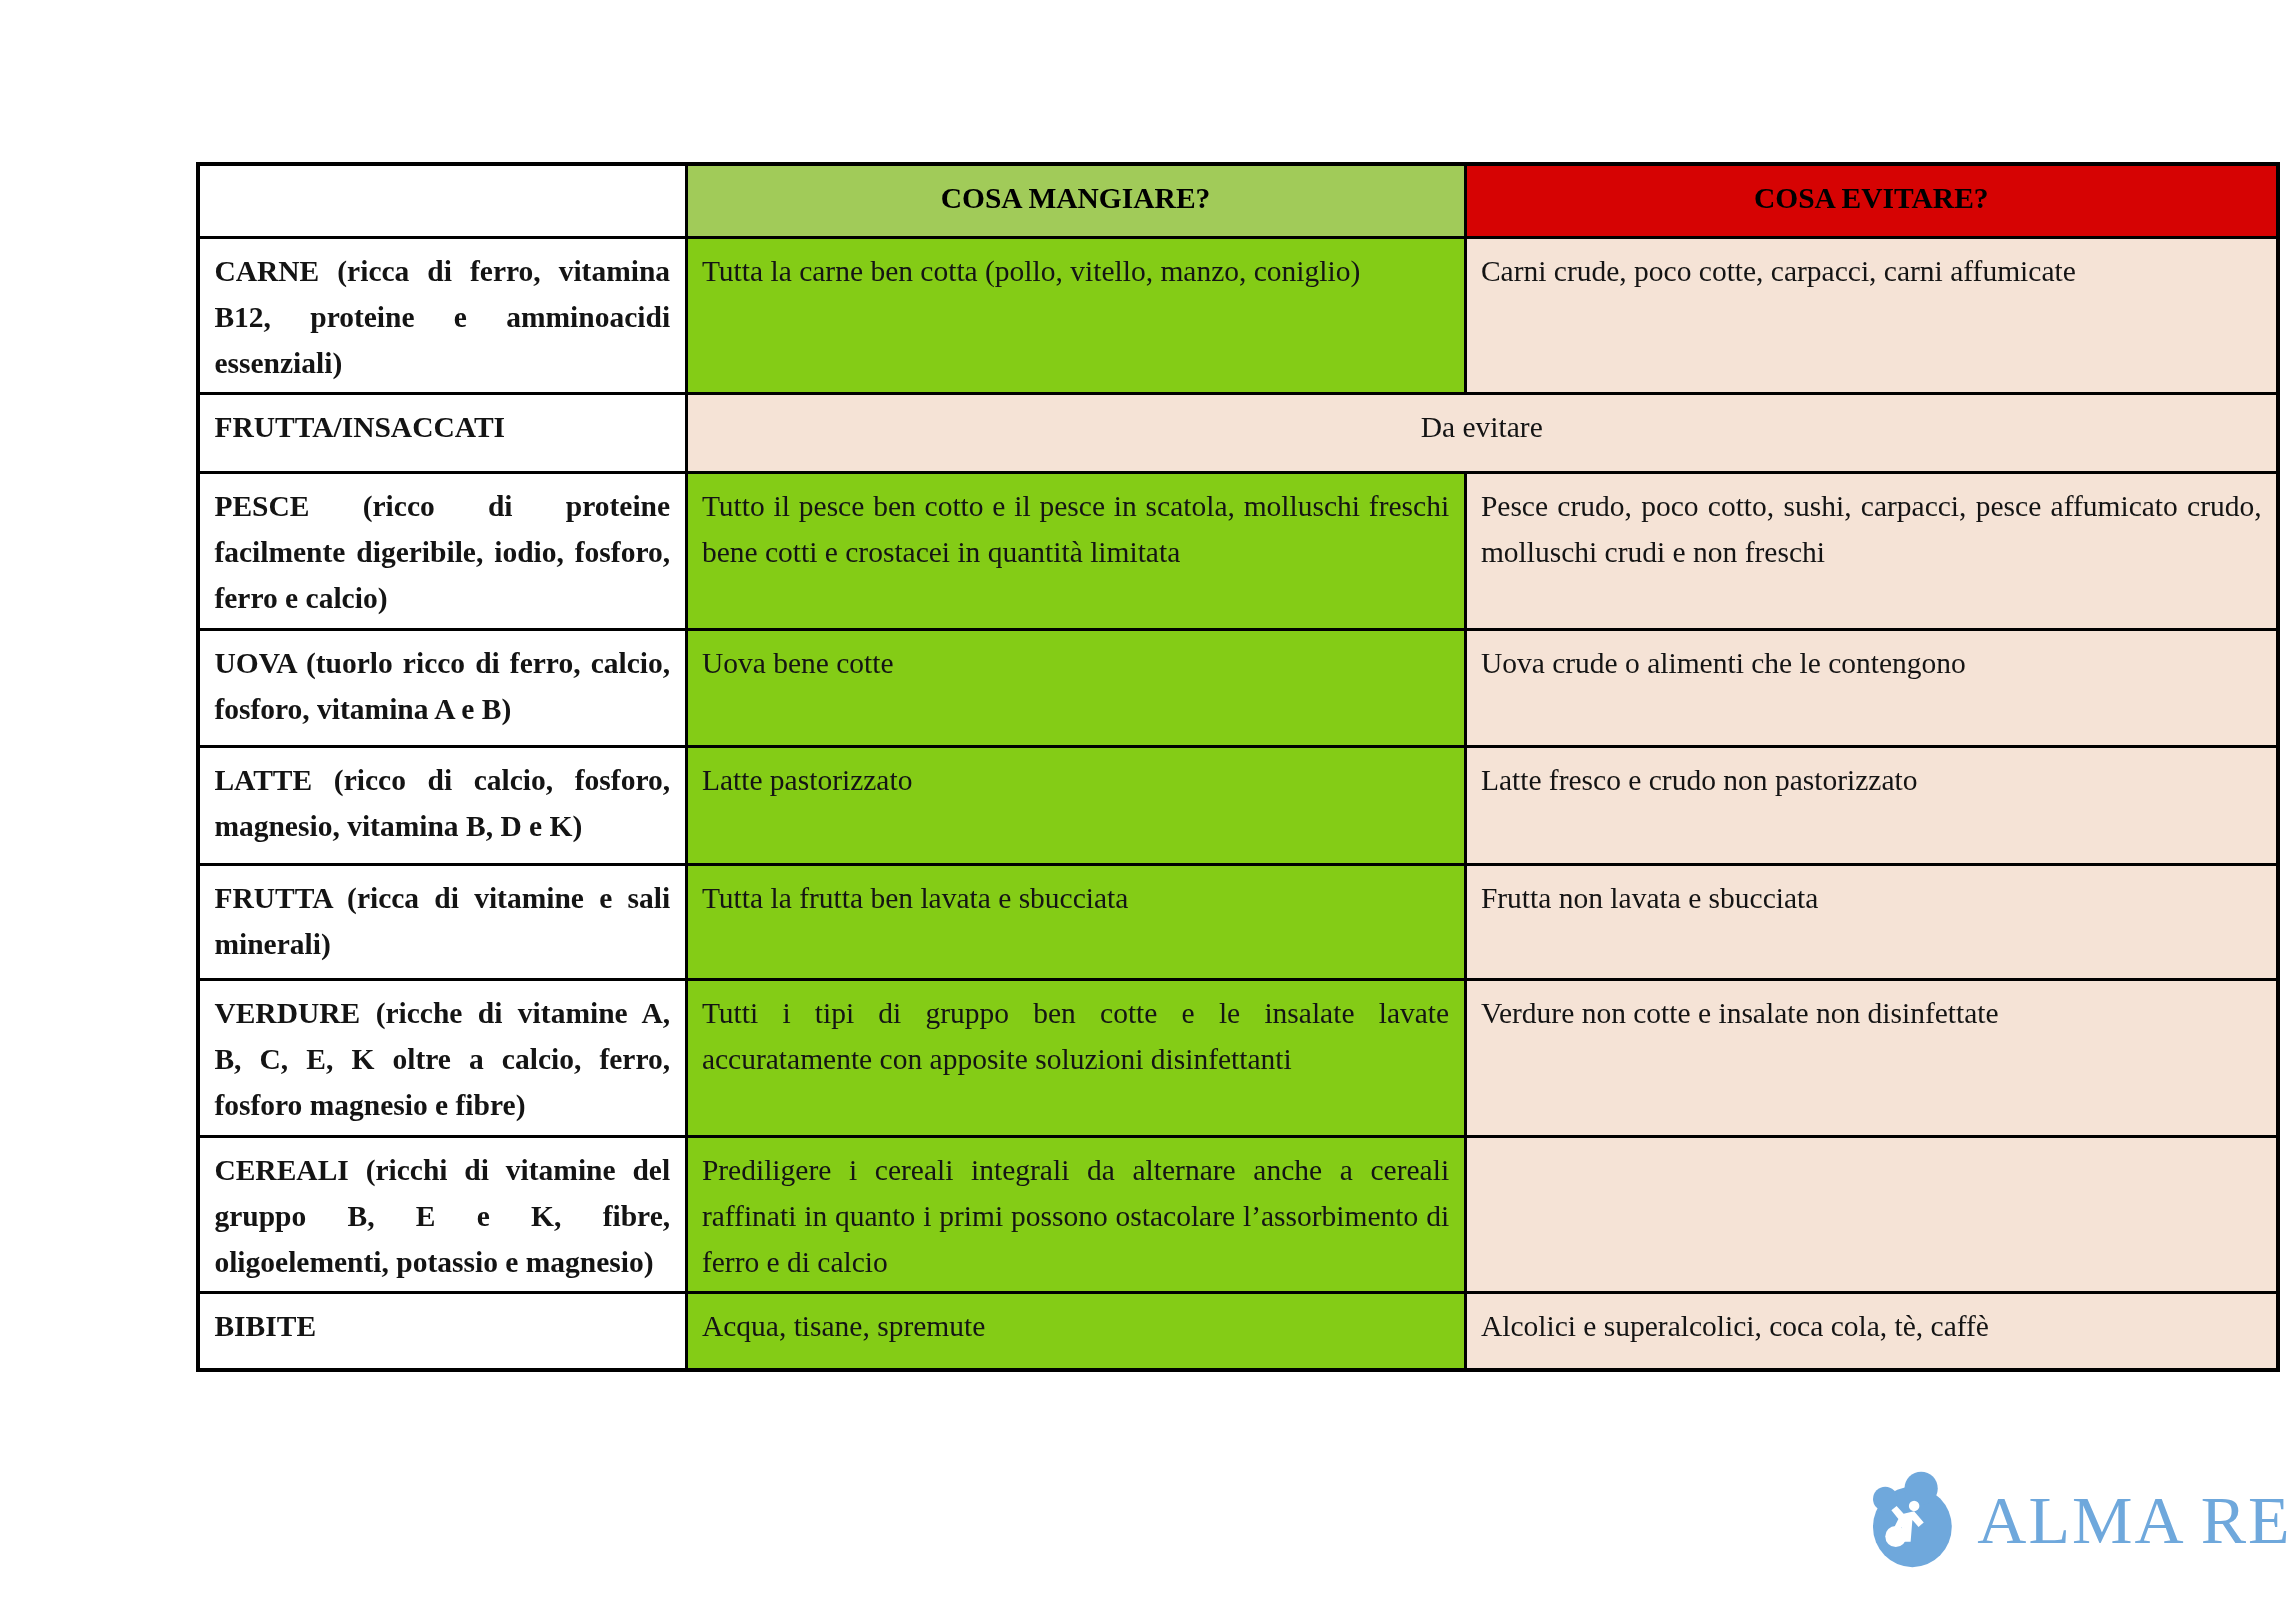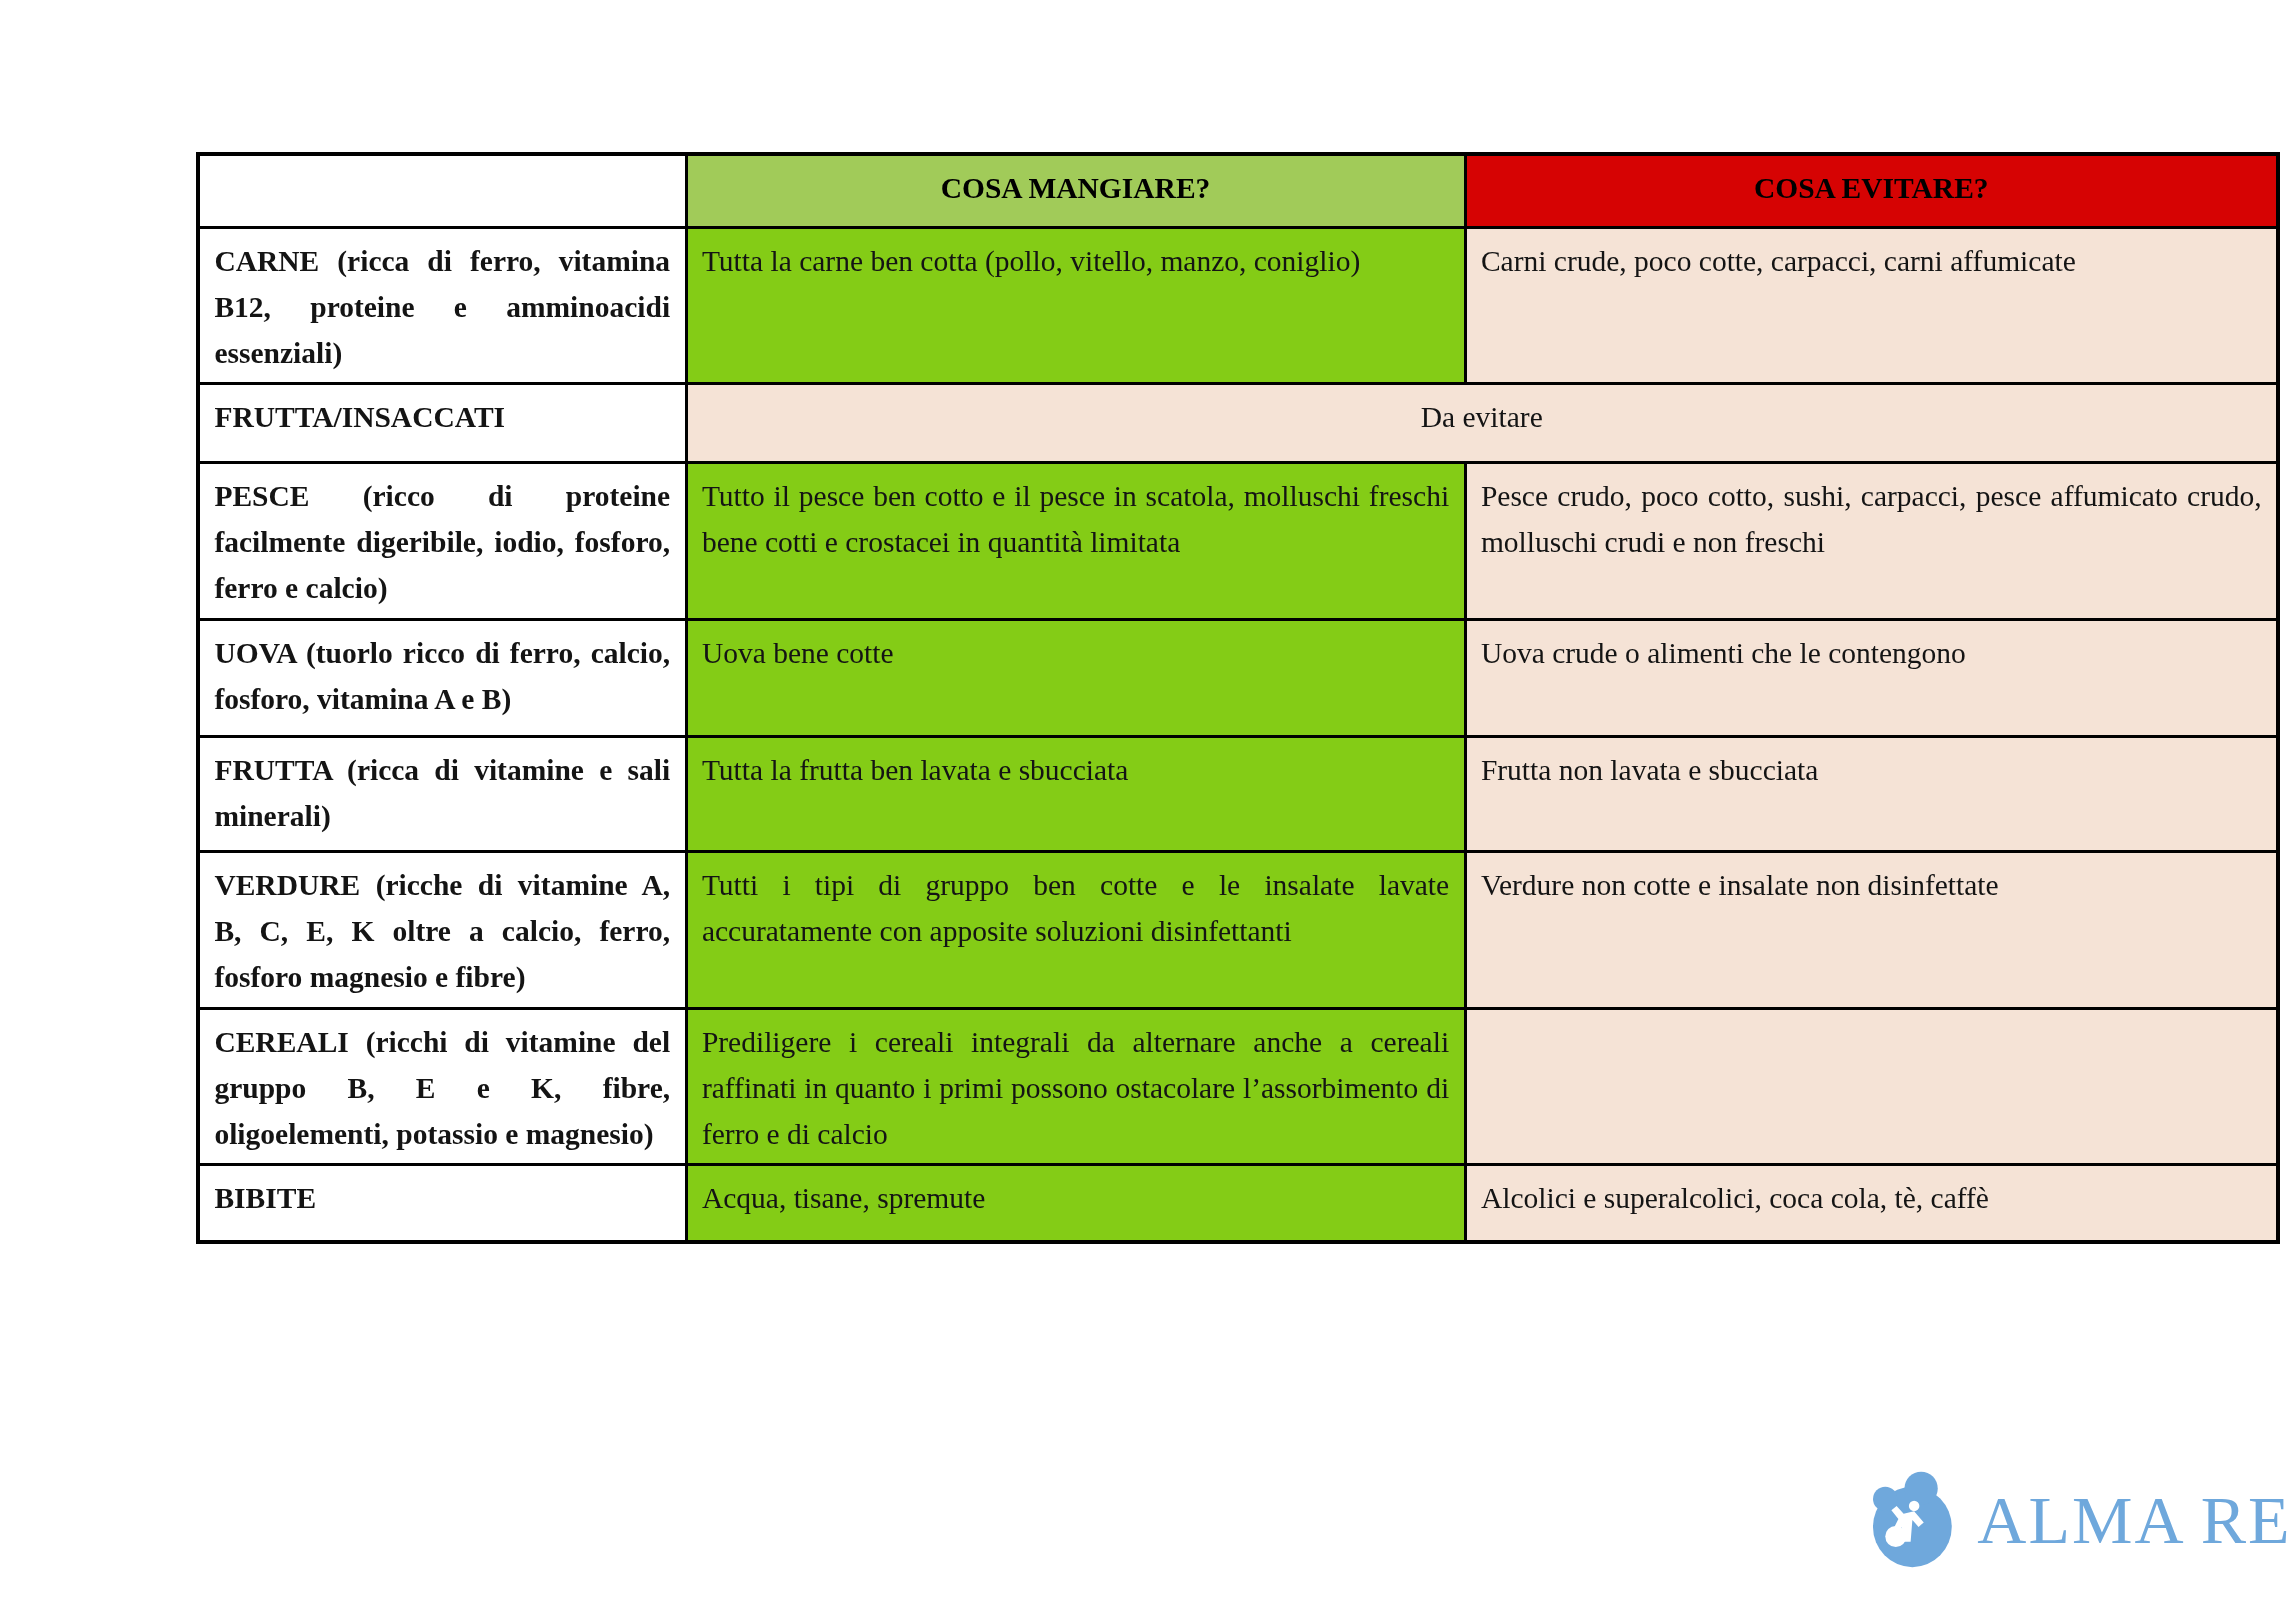--- a/index.html
+++ b/index.html
@@ -15,21 +15,21 @@
     color: #141414;
     overflow: hidden;
   }
   .page {
     position: absolute;
     inset: 0;
   }
   table.food-table {
     position: absolute;
     left: 196px;
-    top: 152px;
+    top: 162px;
     width: 2080px;
     border-collapse: collapse;
     border: 4.6px solid #000;
     table-layout: fixed;
   }
   table.food-table td, table.food-table th {
     border: 3.3px solid #000;
     vertical-align: top;
     font-size: 29.5px;
     line-height: 46px;
@@ -134,20 +134,25 @@
         <td class="avoid">Pesce crudo, poco cotto, sushi, carpacci, pesce affumicato crudo, molluschi crudi e non freschi</td>
       </tr>
 
       <tr class="r-uova">
         <td class="cat">UOVA (tuorlo ricco di ferro, calcio, fosforo, vitamina A e B)</td>
         <td class="eat">Uova bene cotte</td>
         <td class="avoid">Uova crude o alimenti che le contengono</td>
       </tr>
 
 
+      <tr class="r-latte">
+        <td class="cat">LATTE (ricco di calcio, fosforo, magnesio, vitamina B, D e K)</td>
+        <td class="eat">Latte pastorizzato</td>
+        <td class="avoid">Latte fresco e crudo non pastorizzato</td>
+      </tr>
 
       <tr class="r-frutta">
         <td class="cat">FRUTTA (ricca di vitamine e sali minerali)</td>
         <td class="eat">Tutta la frutta ben lavata e sbucciata</td>
         <td class="avoid">Frutta non lavata e sbucciata</td>
       </tr>
 
       <tr class="r-verdure">
         <td class="cat">VERDURE (ricche di vitamine A, B, C, E, K oltre a calcio, ferro, fosforo magnesio e fibre)</td>
         <td class="eat">Tutti i tipi di gruppo ben cotte e le insalate lavate accuratamente con apposite soluzioni disinfettanti</td>

